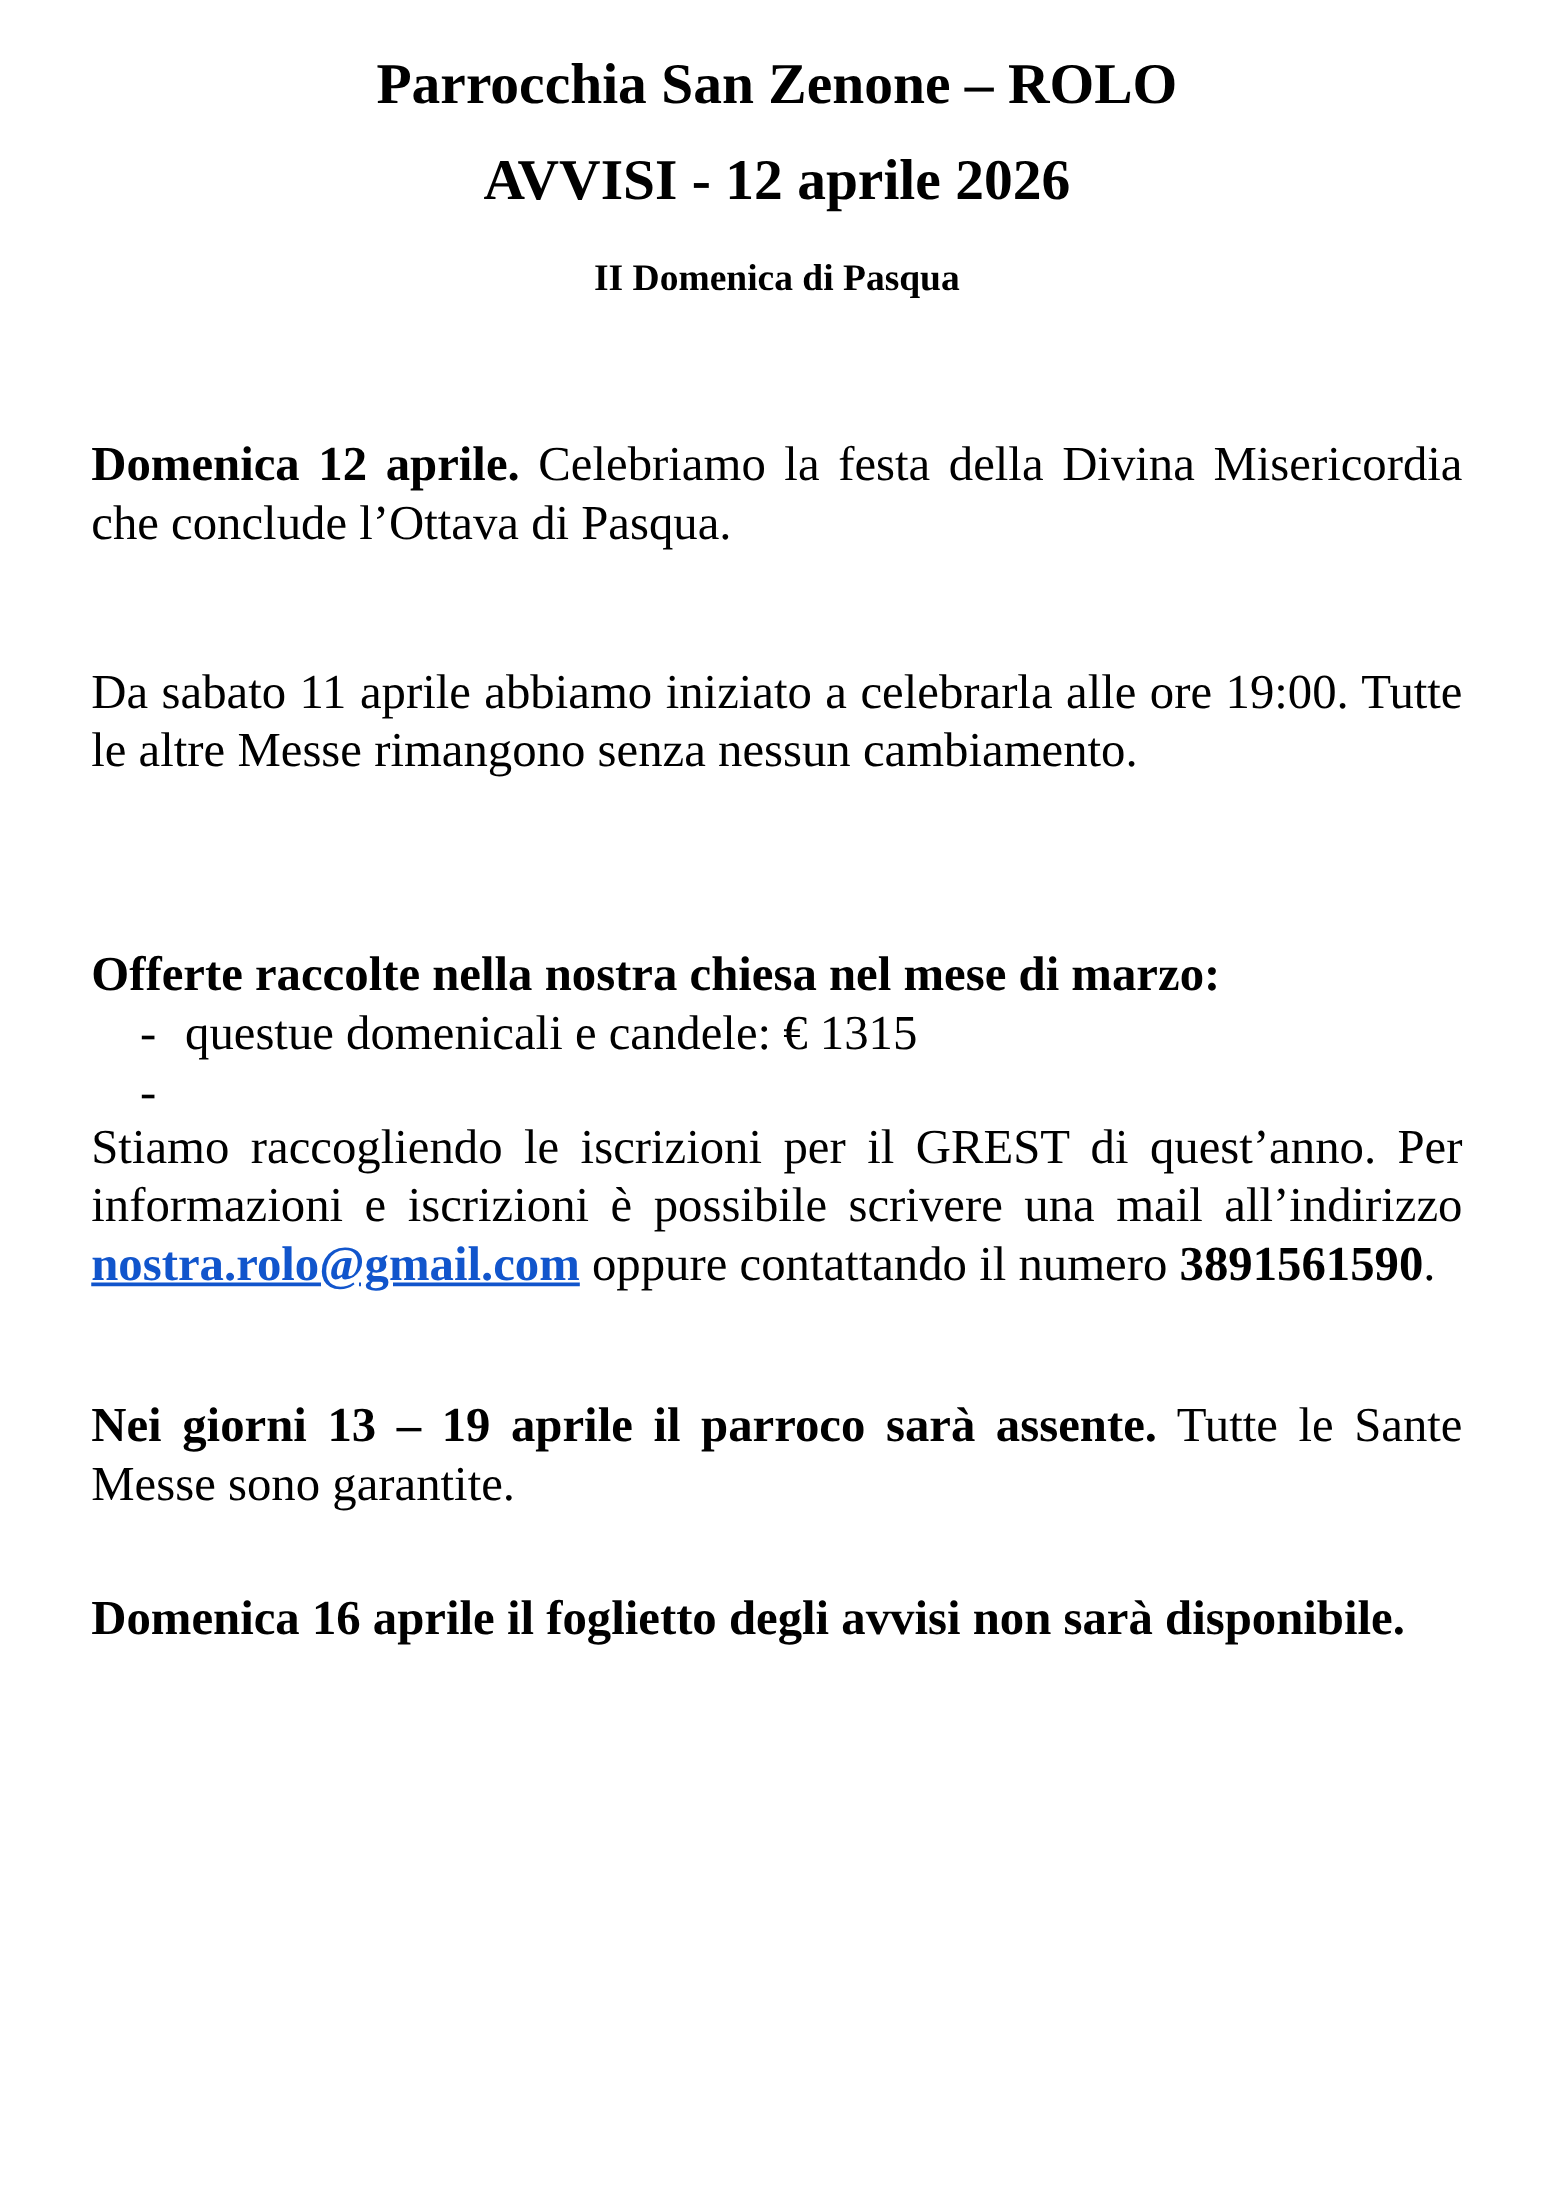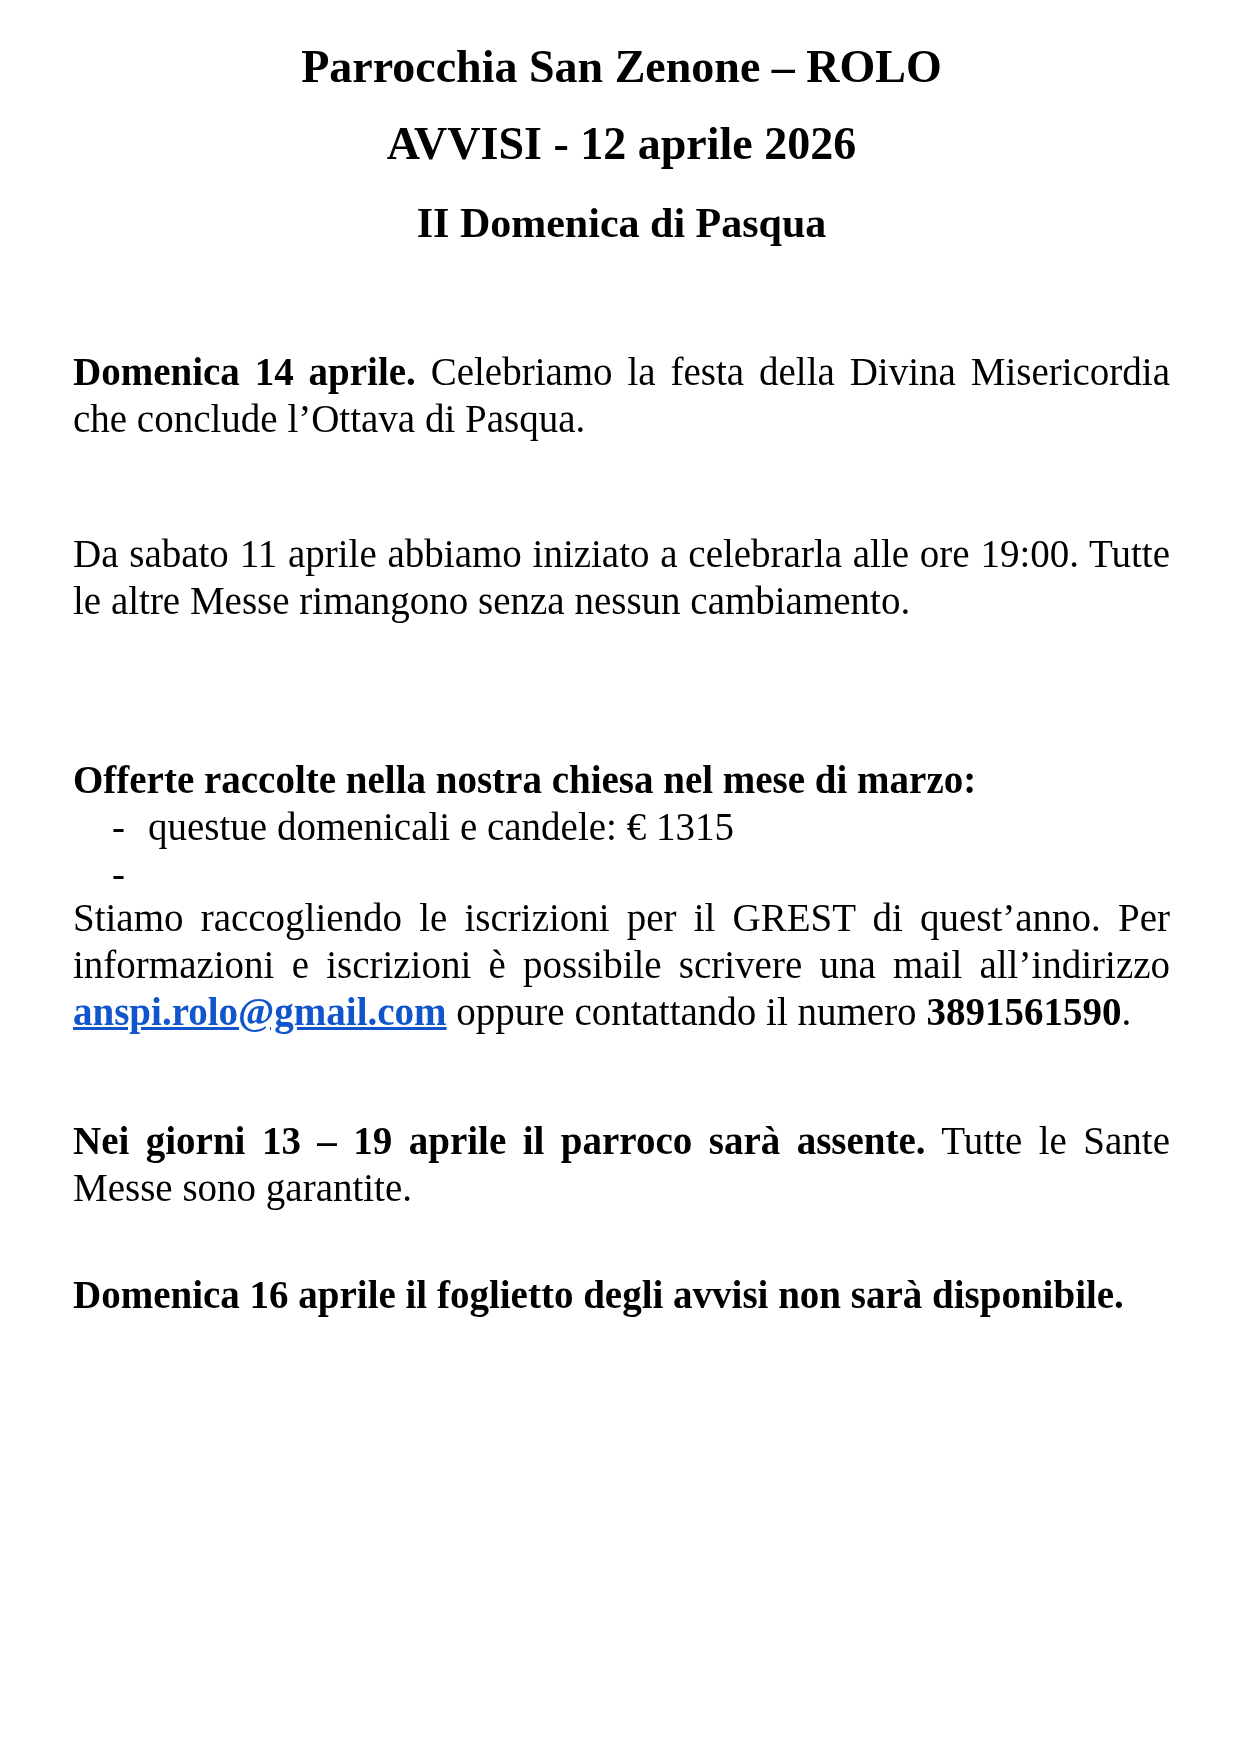--- a/index.html
+++ b/index.html
@@ -13,21 +13,21 @@
   }
   .page {
     width: 1240px;
     height: 1755px;
     padding: 44px 70px 0 73px;
     overflow: hidden;
   }
   .title { text-align: center; font-weight: 700; margin: 0; }
   .t1 { font-size: 46px; line-height: 46px; margin-bottom: 31px; }
   .t2 { font-size: 46px; line-height: 46px; margin-bottom: 35px; }
-  .t3 { font-size: 42px; line-height: 42px; }
+  .t3 { font-size: 30px; line-height: 42px; }
   .para {
     font-size: 39px;
     line-height: 47px;
     text-align: justify;
     margin: 0;
   }
   .b { font-weight: 700; }
   .m-p1 { margin-top: 104px; }
   .m-p2 { margin-top: 88px; }
   .m-p3 { margin-top: 88px; }
@@ -57,34 +57,34 @@
 <body>
 
 <div class="page">
 
   <h1 class="title t1">Parrocchia San Zenone – ROLO</h1>
 
   <h2 class="title t2">AVVISI - 12 aprile 2026</h2>
 
   <h3 class="title t3">II Domenica di Pasqua</h3>
 
-  <p class="para m-p1"><span class="b">Domenica 14 aprile.</span><span> Celebriamo la festa della Divina Misericordia che conclude l’Ottava di Pasqua.</span></p>
+  <p class="para m-p1"><span class="b">Domenica 12 aprile.</span><span> Celebriamo la festa della Divina Misericordia che conclude l’Ottava di Pasqua.</span></p>
 
 
   <div class="m-p3">
     <p class="para">Da sabato 11 aprile abbiamo iniziato a celebrarla alle ore 19:00. Tutte le altre Messe rimangono senza nessun cambiamento.</p>
   </div>
 
   <div class="m-offerte">
     <p class="para offerte-heading">Offerte raccolte nella nostra chiesa nel mese di marzo:</p>
     <div>
       <p class="para offerte-item"><span class="bullet">-</span><span>questue domenicali e candele: € 1315</span></p>
       <p class="para offerte-item"><span class="bullet">-</span></p>
     </div>
   </div>
 
-  <p class="para m-grest"><span>Stiamo raccogliendo le iscrizioni per il GREST di quest’anno. Per informazioni e iscrizioni è possibile scrivere una mail all’indirizzo </span><a class="link">anspi.rolo@gmail.com</a><span> oppure contattando il numero </span><span class="b">3891561590</span><span>.</span></p>
+  <p class="para m-grest"><span>Stiamo raccogliendo le iscrizioni per il GREST di quest’anno. Per informazioni e iscrizioni è possibile scrivere una mail all’indirizzo </span><a class="link">nostra.rolo@gmail.com</a><span> oppure contattando il numero </span><span class="b">3891561590</span><span>.</span></p>
 
   <p class="para m-parroco"><span class="b">Nei giorni 13 – 19 aprile il parroco sarà assente.</span><span> Tutte le Sante Messe sono garantite.</span></p>
 
   <p class="para b m-foglietto">Domenica 16 aprile il foglietto degli avvisi non sarà disponibile.</p>
 
 </div>
 
 </body></html>

